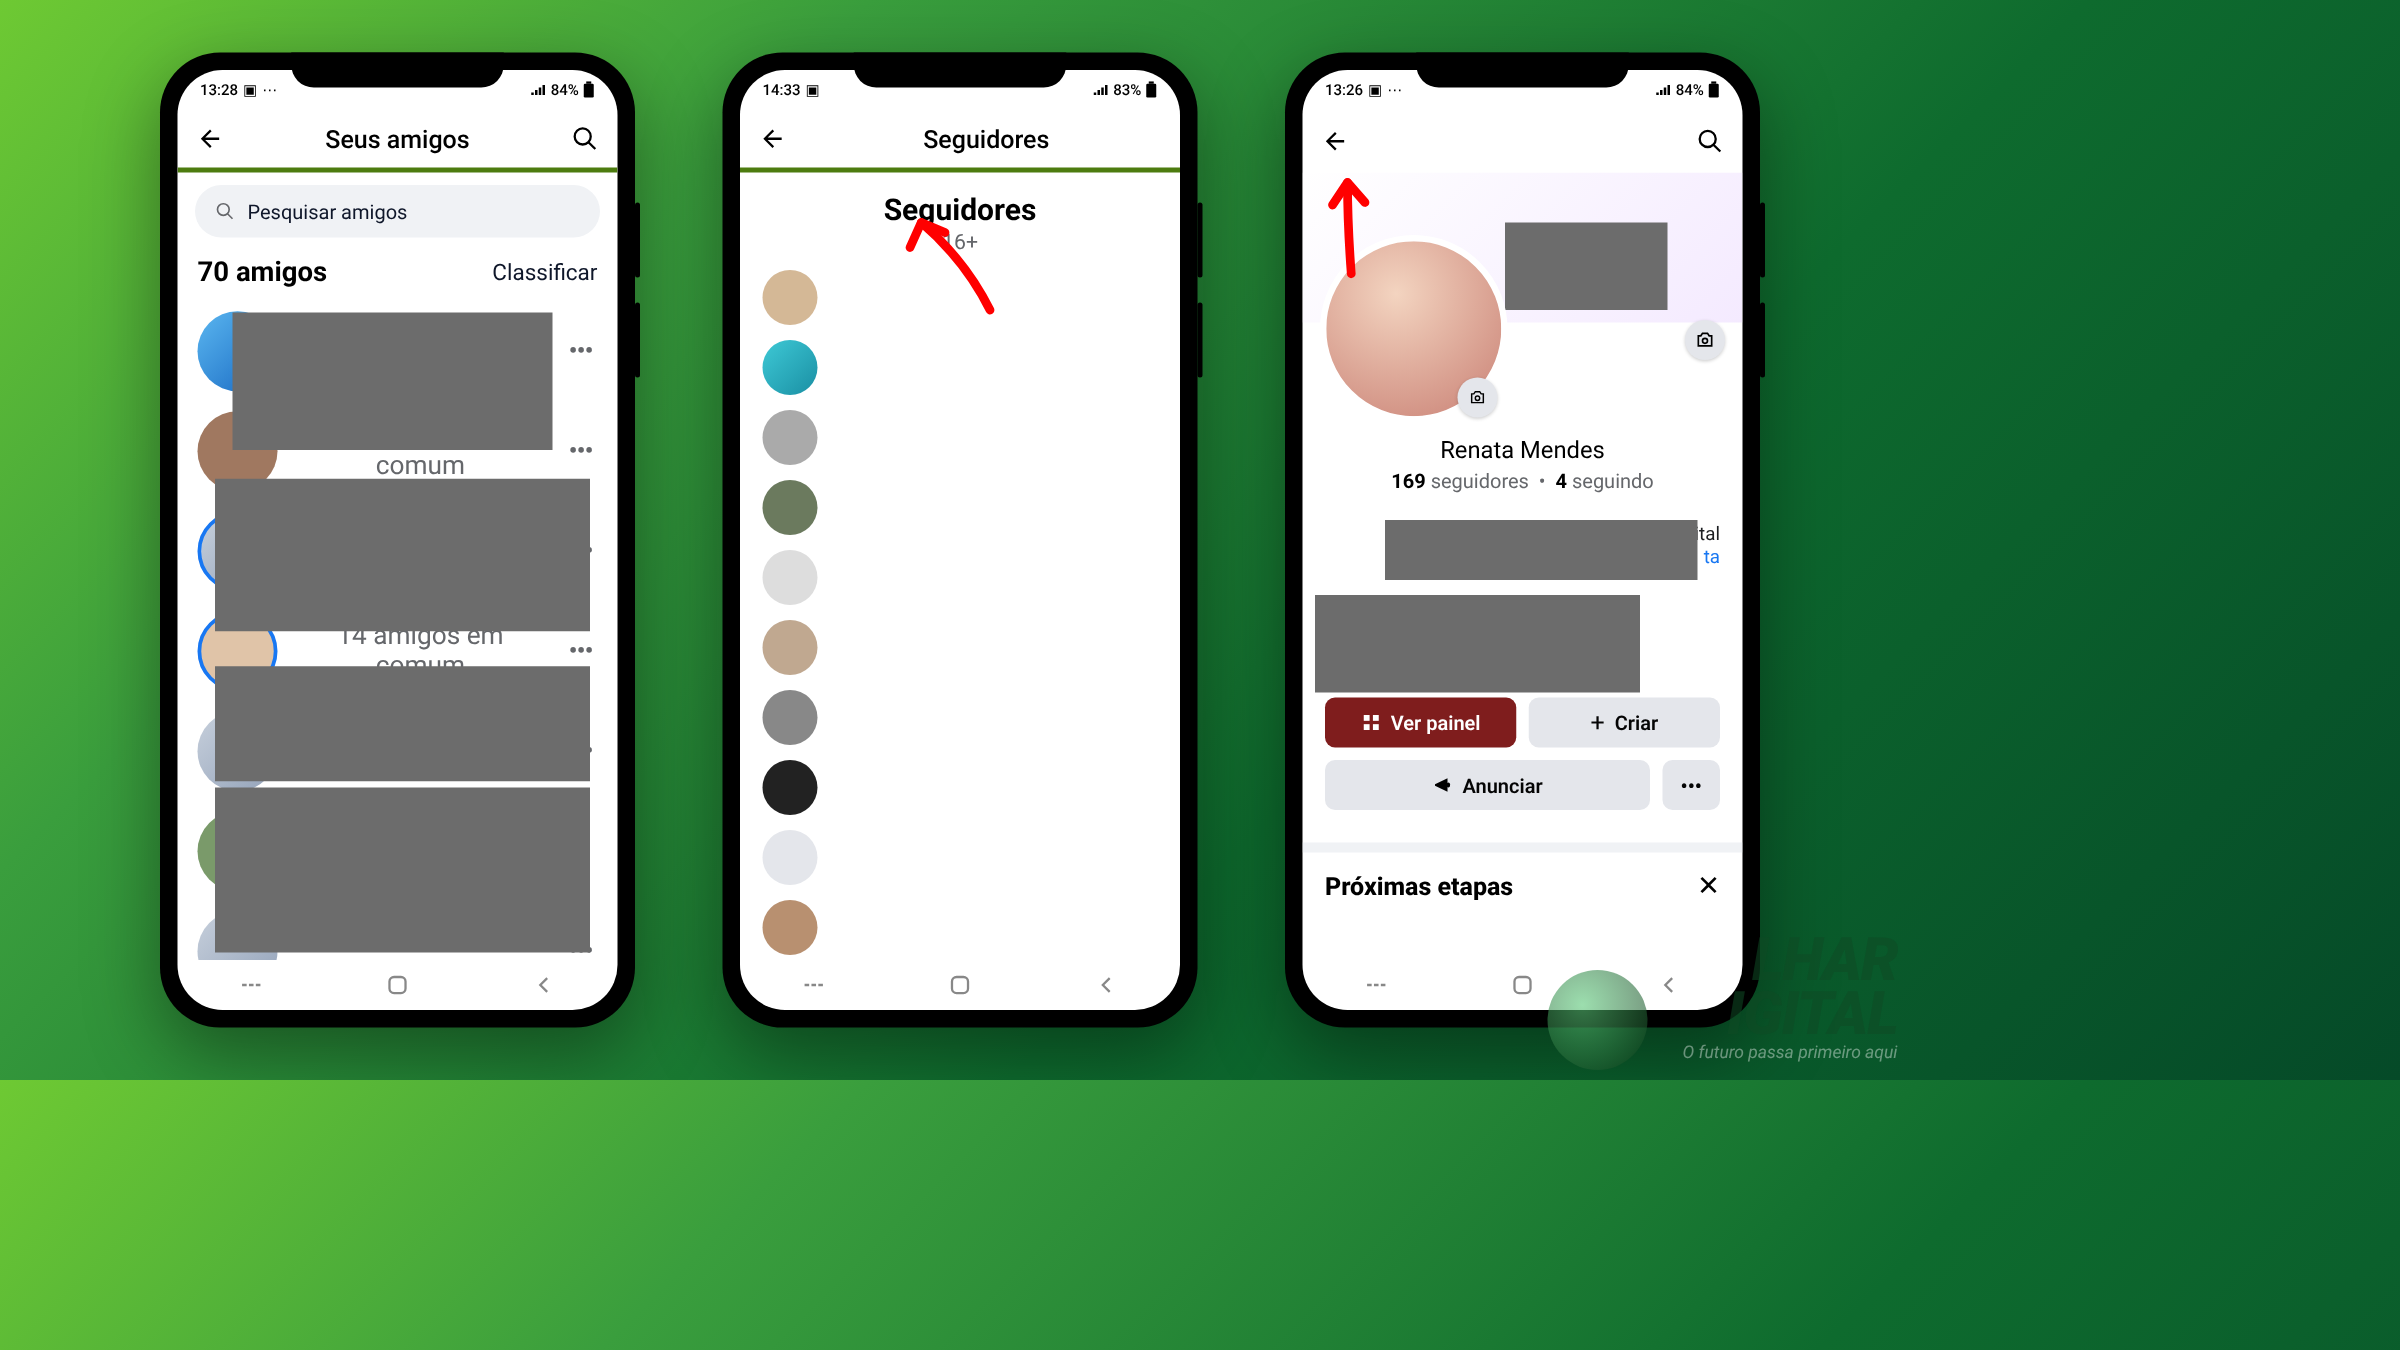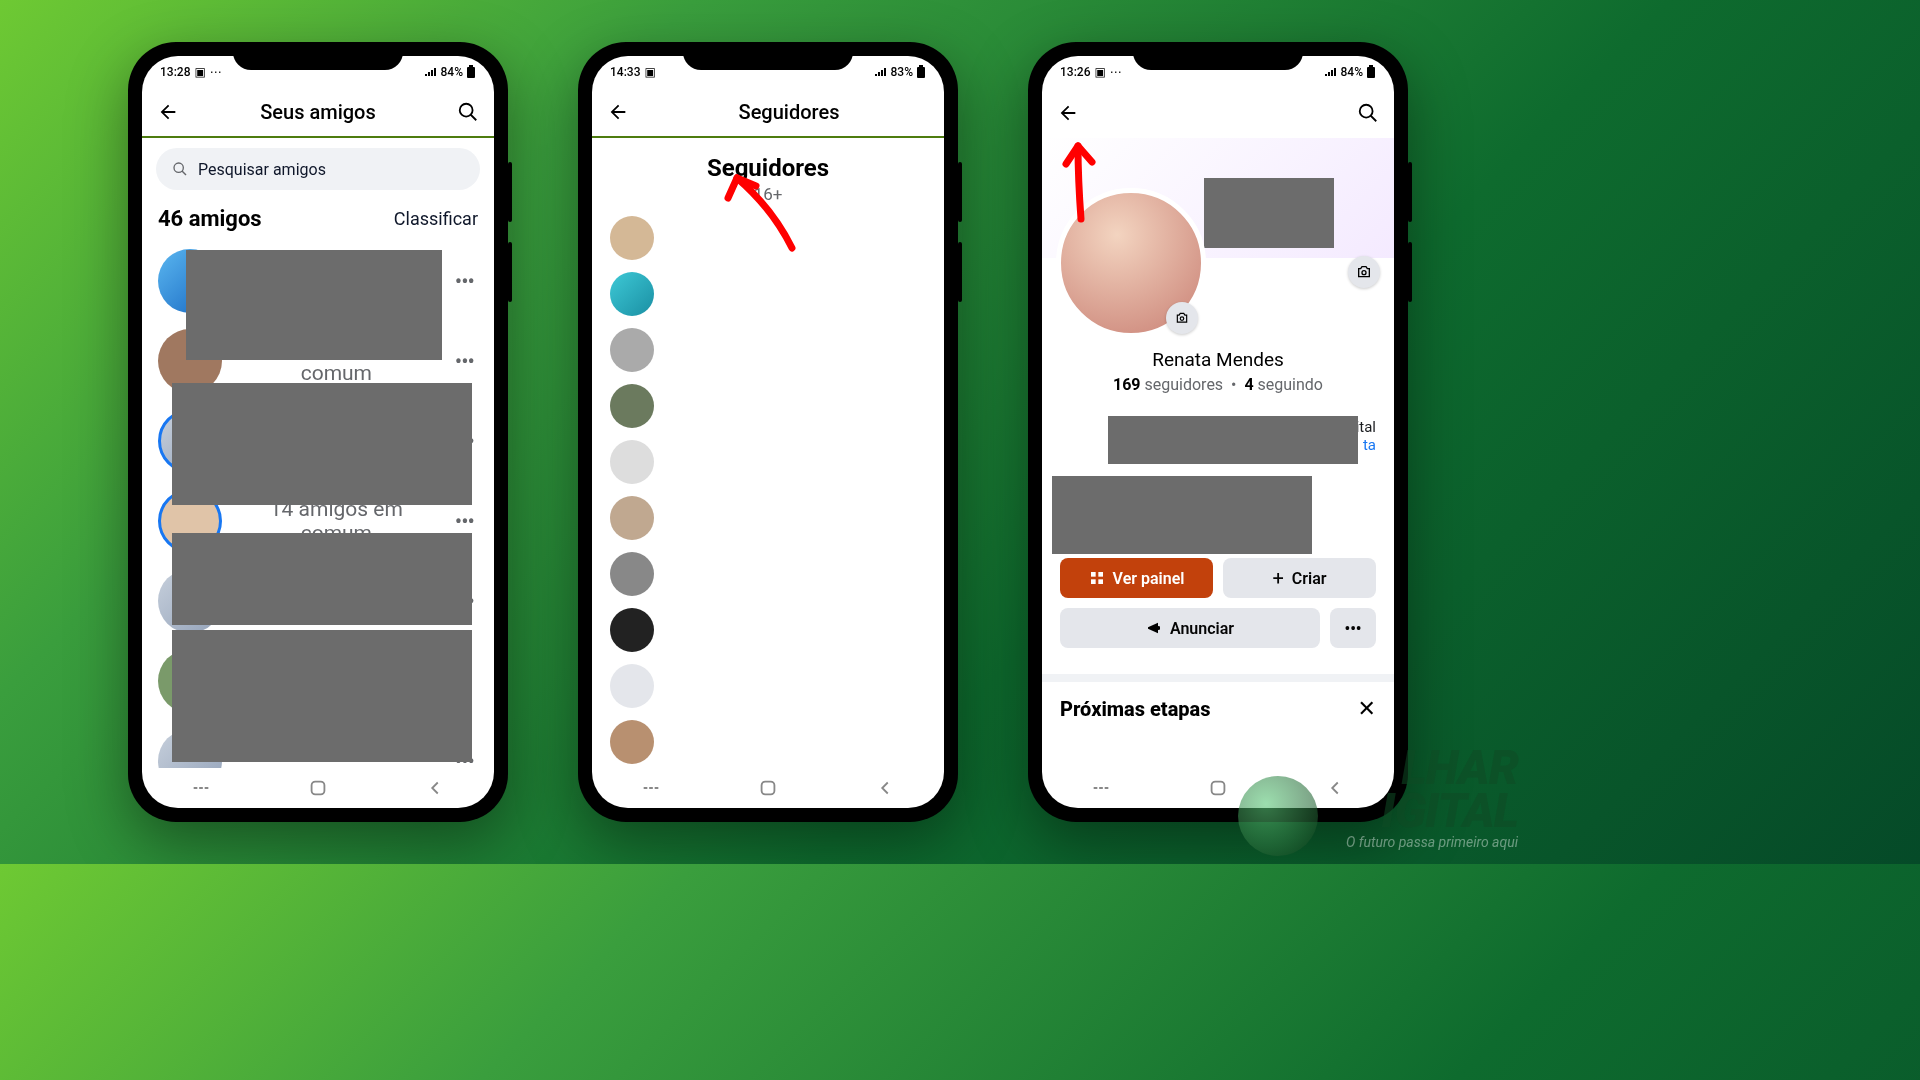--- a/index.html
+++ b/index.html
@@ -69,21 +69,21 @@
   }
   .status-left { display:flex; gap:4px; align-items:center;}
   .status-right { display:flex; gap:3px; align-items:center;}
 
   
   .app-header {
     height: 50px;
     display:flex; align-items:center;
     padding: 0 14px;
     gap: 18px;
-    border-bottom: 2px solid #4d7c0f;
+    border-bottom: 4px solid #4d7c0f;
   }
   .app-header h1 { font-size: 20px; font-weight: 500; flex:1; }
   .icon-btn { width: 24px; height: 24px; display:flex; align-items:center; justify-content:center; cursor:pointer; }
   svg { display:block; }
 
   
   .content { flex:1; overflow:hidden; position:relative; }
 
   
   .search-pill {
@@ -162,21 +162,21 @@
   .stats { font-size: 16px; color:#65676b; margin-top:4px; }
   .stats b { color:#000; }
   .bio { margin-top:24px; font-size:15px; color:#1c1e21; position:relative; min-height:50px;}
   .btn-row { display:flex; gap:10px; margin-top:14px; }
   .btn-row2 { display:flex; gap:10px; margin-top:10px; }
   .btn {
     flex:1; height:40px; border-radius:8px;
     display:flex; align-items:center; justify-content:center; gap:8px;
     font-size:16px; font-weight:600;
   }
-  .btn.primary { background:#c2410c; color:#fff; }
+  .btn.primary { background:#7f1d1d; color:#fff; }
   .btn.secondary { background:#e4e6eb; color:#050505; }
   .btn.small { flex:0 0 46px; }
 
   .next-steps {
     border-top: 8px solid #f0f2f5;
     margin-top: 16px;
     padding: 14px 18px 0;
   }
   .next-steps .hdr { display:flex; align-items:center; justify-content:space-between; }
   .next-steps h3 { font-size: 20px; font-weight:800; }
@@ -251,21 +251,21 @@
     <div class="content">
       <div class="search-pill">
         <svg width="16" height="16" viewBox="0 0 24 24">
             <circle cx="10" cy="10" r="7" stroke="#65676b" stroke-width="2" fill="none"></circle>
             <line x1="15" y1="15" x2="21" y2="21" stroke="#65676b" stroke-width="2"></line>
           </svg>
         <span>Pesquisar amigos</span>
       </div>
 
       <div class="friends-head">
-        <span class="count">46 amigos</span>
+        <span class="count">70 amigos</span>
         <span class="sort">Classificar</span>
       </div>
 
       <div>
         <div class="friend-row">
           <div class="avatar" style="background:linear-gradient(135deg,#5bb7f0,#1565c0);"></div>
           <div class="friend-info"></div>
           <span class="dots">•••</span>
         </div>
         <div class="friend-row">

